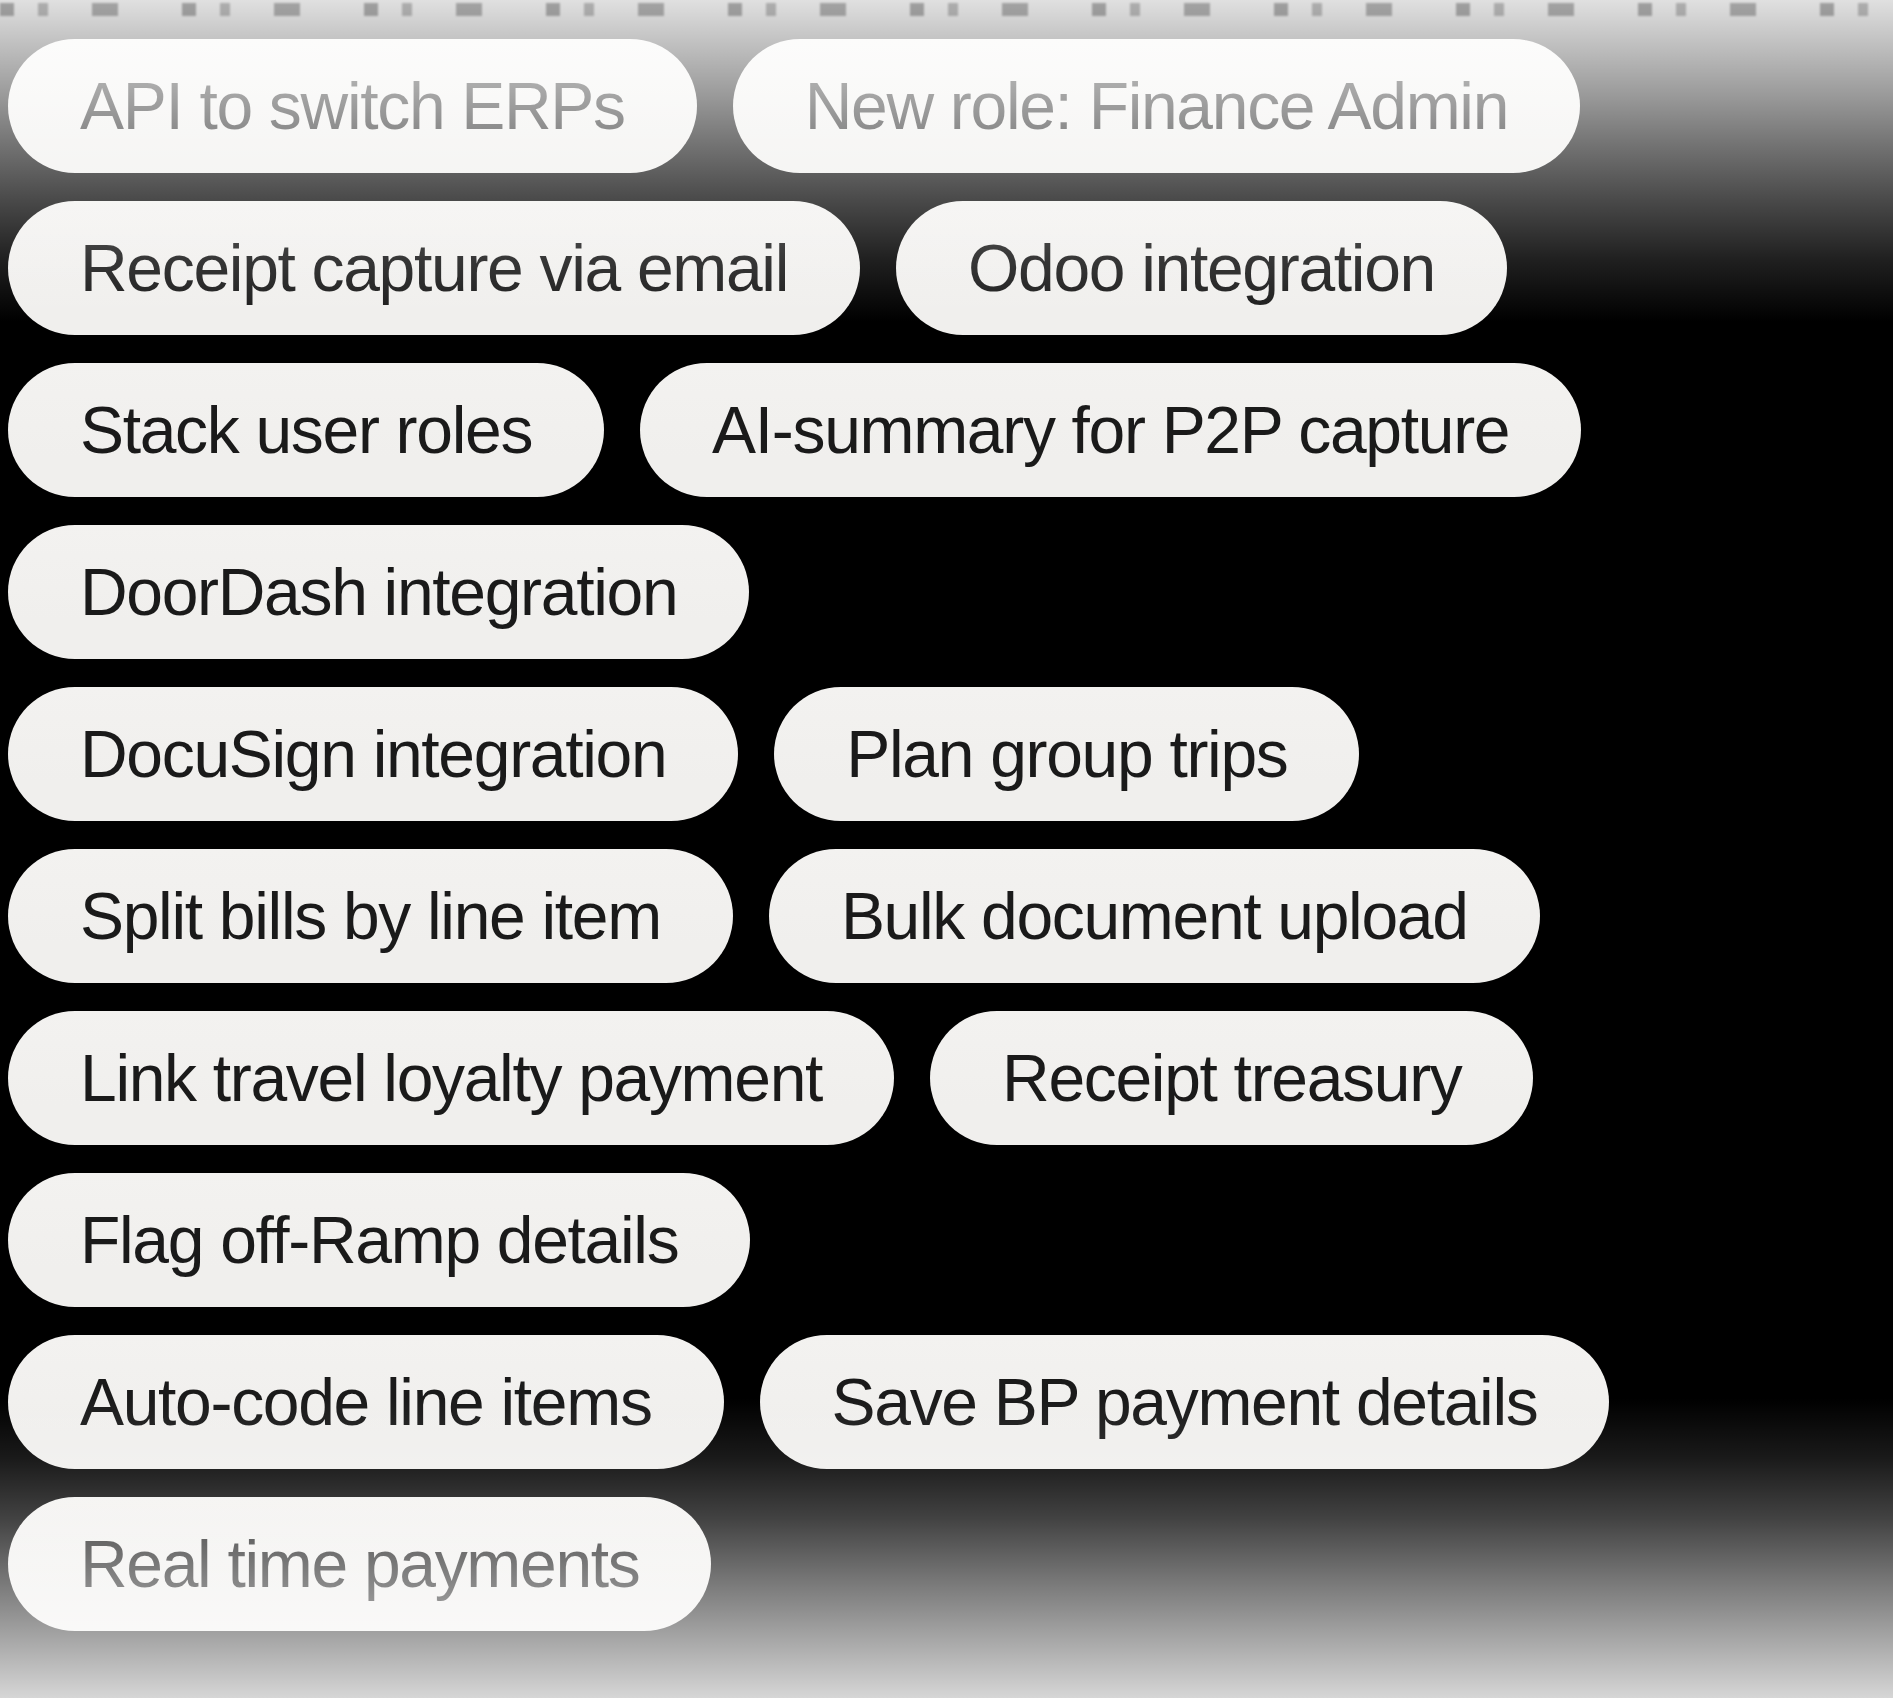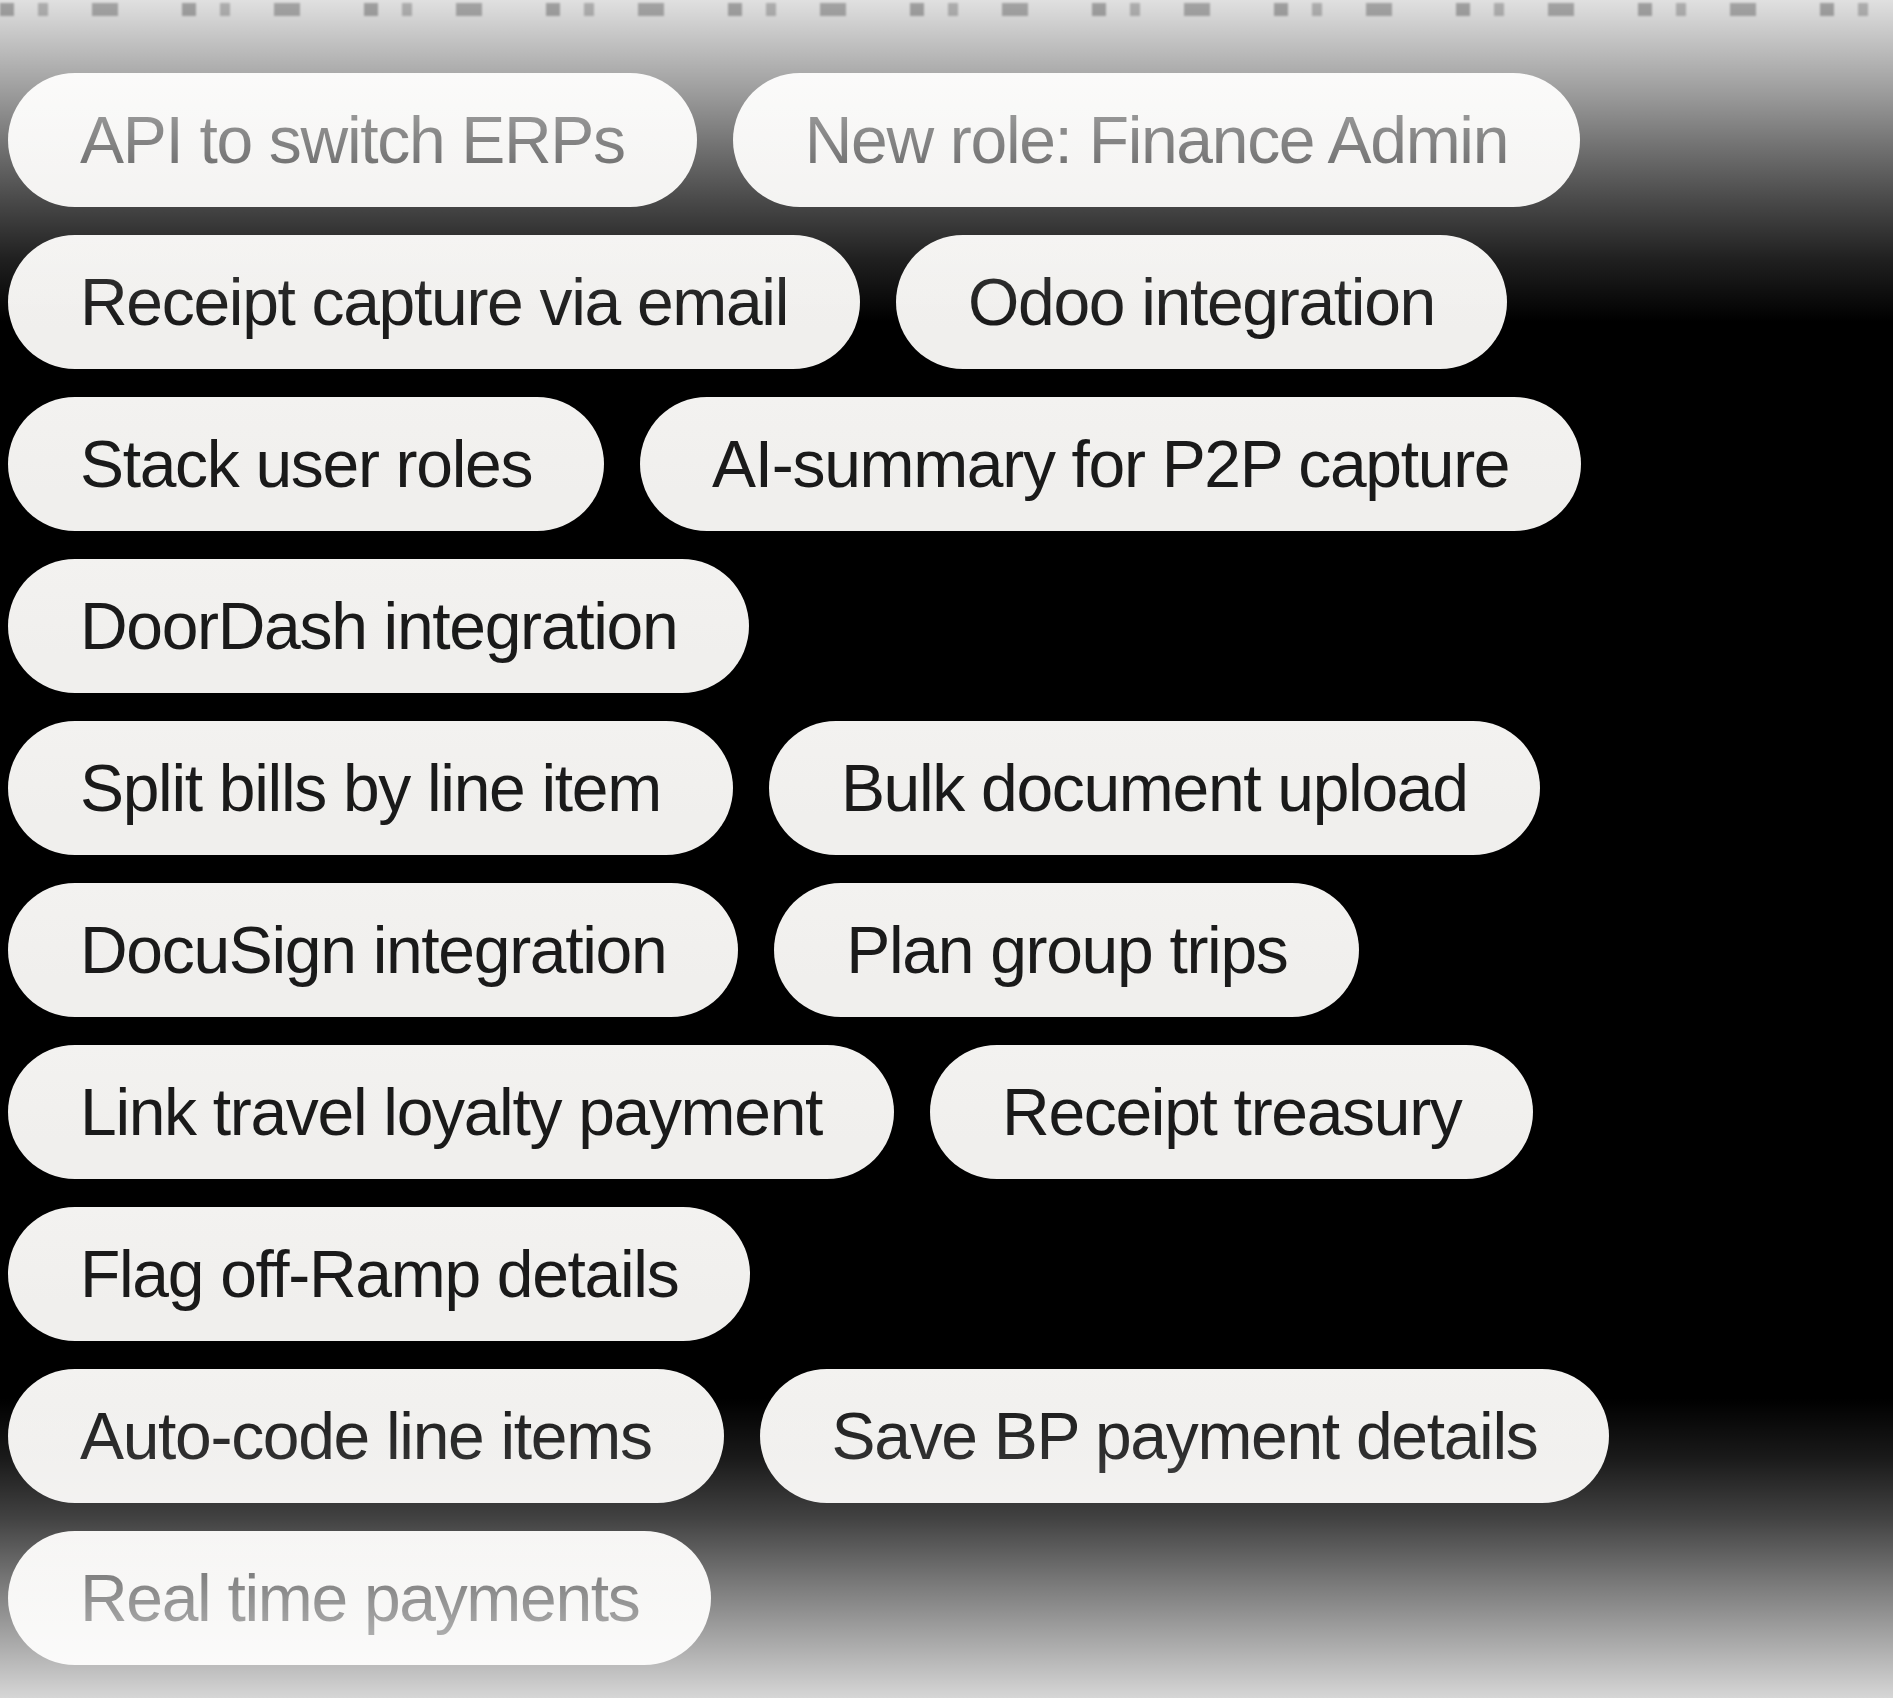--- a/index.html
+++ b/index.html
@@ -17,21 +17,20 @@
   }
   .rows {
     position: absolute;
     inset: 0;
     display: flex;
     flex-direction: column;
     align-items: flex-start;
     gap: 28px;
     padding: 39px 0 0 8px;
     box-sizing: border-box;
-    justify-content: center;
   }
   .row {
     display: flex;
     gap: 36px;
     flex: 0 0 auto;
   }
   .pill {
     height: 134px;
     border-radius: 67px;
     background: linear-gradient(180deg, var(--pill-fill-top, #f3f2f0) 0%, var(--pill-fill, #f0efed) 70%);
@@ -128,33 +127,33 @@
     </div>
 
     <div class="row">
       <div class="pill">
         <span>DoorDash integration</span>
       </div>
     </div>
 
     <div class="row">
       <div class="pill">
-        <span>Split bills by line item</span>
+        <span>DocuSign integration</span>
       </div>
       <div class="pill">
-        <span>Bulk document upload</span>
+        <span>Plan group trips</span>
       </div>
     </div>
 
     <div class="row">
       <div class="pill">
-        <span>DocuSign integration</span>
+        <span>Split bills by line item</span>
       </div>
       <div class="pill">
-        <span>Plan group trips</span>
+        <span>Bulk document upload</span>
       </div>
     </div>
 
     <div class="row">
       <div class="pill">
         <span>Link travel loyalty payment</span>
       </div>
       <div class="pill">
         <span>Receipt treasury</span>
       </div>

